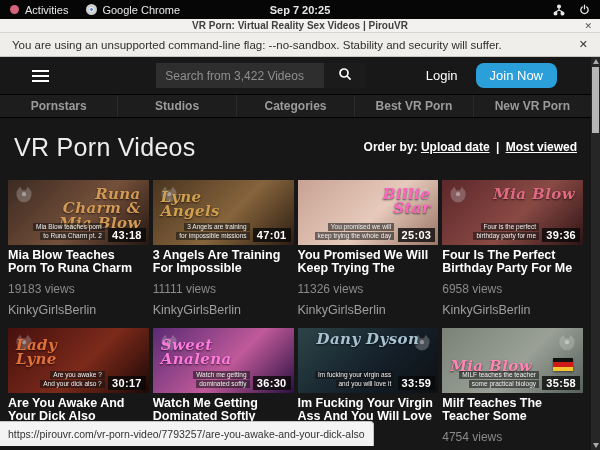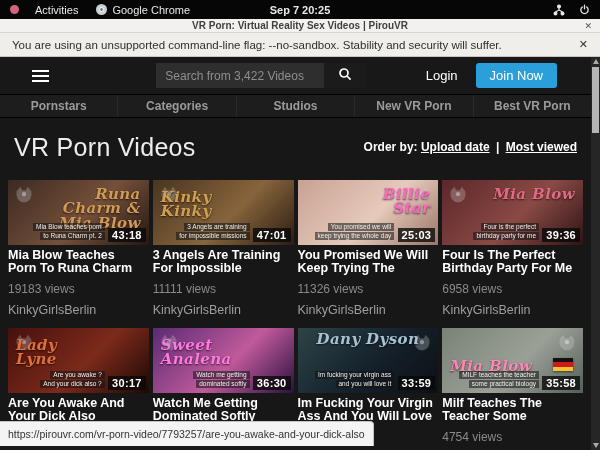--- a/index.html
+++ b/index.html
@@ -3,21 +3,21 @@
 <meta charset="utf-8">
 <style>
   * { margin:0; padding:0; box-sizing:border-box; }
   html,body { width:600px; height:450px; overflow:hidden; background:#000;
               font-family:"Liberation Sans", sans-serif; }
   .screen { position:relative; width:600px; height:450px; background:#171717; overflow:hidden; }
 
   
   .sysbar { position:absolute; top:0; left:0; right:0; height:19px; background:#060606;
             display:flex; align-items:center; color:#e8e8e8; font-size:11px; padding:0 10px; z-index:30; }
-  .sys-left { display:flex; align-items:center; gap:16px; }
+  .sys-left { display:flex; align-items:center; gap:6px; }
   .rec-dot { width:9px; height:9px; border-radius:50%; background:#d4637d; display:inline-block; }
   .chrome-group { display:flex; align-items:center; gap:5px; margin-left:18px; }
   .chrome-ball { width:11px; height:11px; border-radius:50%; background:#cfcfcf;
                  display:inline-block; position:relative; }
   .chrome-ball::after { content:""; position:absolute; inset:3px; border-radius:50%; background:#5a87c6;
                         border:1px solid #fff; }
   .sys-clock { position:absolute; left:0; right:0; text-align:center; font-weight:700; font-size:11px; }
   .sys-right { margin-left:auto; display:flex; align-items:center; gap:14px; z-index:1; }
   .sys-right svg { display:block; }
 
@@ -45,21 +45,21 @@
   .logo svg { display:block; }
   .logo-text { color:#fff; font-weight:700; font-size:17px; letter-spacing:.5px; }
   .search-wrap { display:flex; margin-left:auto; margin-right:auto; }
   .search-input { width:168px; height:25px; background:#2e2e2e; border:none; color:#bbb;
                   font-size:12px; padding:0 9px; outline:none; font-family:"Liberation Sans",sans-serif;margin-left:48px; }
   .search-input::placeholder { color:#8f8f8f; }
   .search-btn { width:42px; height:25px; background:#1b1b1b; border:none; display:flex;
                 align-items:center; justify-content:center; cursor:pointer; }
   .login { color:#fff; font-size:13px; margin-right:18px; cursor:pointer; }
   .join-btn { background:#2b9fd9; color:#fff; border:none; font-size:13px; padding:5px 14px;
-              border-radius:3px; cursor:pointer; font-family:"Liberation Sans",sans-serif; }
+              border-radius:8px; cursor:pointer; font-family:"Liberation Sans",sans-serif; }
 
   nav { height:23px; background:#1d1d1d; border-bottom:1px solid #000; display:flex; }
   .nav-item { flex:1; display:flex; align-items:center; justify-content:center; color:#9b9b9b;
               font-size:12px; font-weight:700; cursor:pointer; border-left:1px solid rgba(255,255,255,.06); }
   .nav-item:first-child { border-left:none; }
 
   .content { padding:0 8px; }
   .pagehead { display:flex; align-items:center; margin-top:12px; height:34px; margin-bottom:16px; padding:0 6px; }
   .pagehead h1 { font-size:25px; font-weight:400; color:#ededed; letter-spacing:.3px; }
   .orderby { margin-left:auto; font-size:12px; font-weight:700; color:#fff; }
@@ -175,24 +175,24 @@
               </svg>
           </span>
         </button>
       </div>
       <span class="login">Login</span>
       <button class="join-btn">Join Now</button>
     </div>
 
     <nav>
       <span class="nav-item">Pornstars</span>
+      <span class="nav-item">Studios</span>
       <span class="nav-item">Categories</span>
-      <span class="nav-item">Studios</span>
+      <span class="nav-item">Best VR Porn</span>
       <span class="nav-item">New VR Porn</span>
-      <span class="nav-item">Best VR Porn</span>
     </nav>
 
     <div class="content">
       <div class="pagehead">
         <h1>VR Porn Videos</h1>
         <div class="orderby">
           <span>Order by:</span>
           <a>Upload date</a>
           <span class="sep">|</span>
           <a>Most viewed</a>
@@ -221,21 +221,21 @@
   </div>
 
   <div class="card">
     <div class="thumb" style="background: linear-gradient(135deg, rgb(74, 53, 32), rgb(134, 100, 60) 55%, rgb(43, 29, 18));">
       <span class="catlogo logo-left">
         <svg width="22" height="22" viewBox="0 0 24 24">
           <path d="M4 8 L8 3 L10 7 Q12 6 14 7 L16 3 L20 8 Q21 12 19 16 Q16 20 12 20 Q8 20 5 16 Q3 12 4 8 Z" fill="rgba(215,215,215,.38)"></path>
           <circle cx="12" cy="11" r="2.4" fill="rgba(255,255,255,.55)"></circle>
         </svg>
       </span>
-      <span class="oname pos-left" style="color: rgb(208, 160, 80);">Kinky Kinky</span>
+      <span class="oname pos-left" style="color: rgb(208, 160, 80);">Lyne Angels</span>
       <span class="caption">
                 <span>3 Angels are training</span>
                 <span>for impossible missions</span>
               </span>
 
       <span class="dur">47:01</span>
     </div>
     <div class="vtitle">3 Angels Are Training For Impossible Missions</div>
     <div class="vviews">11111 views</div>
     <div class="vstudio">KinkyGirlsBerlin</div>

